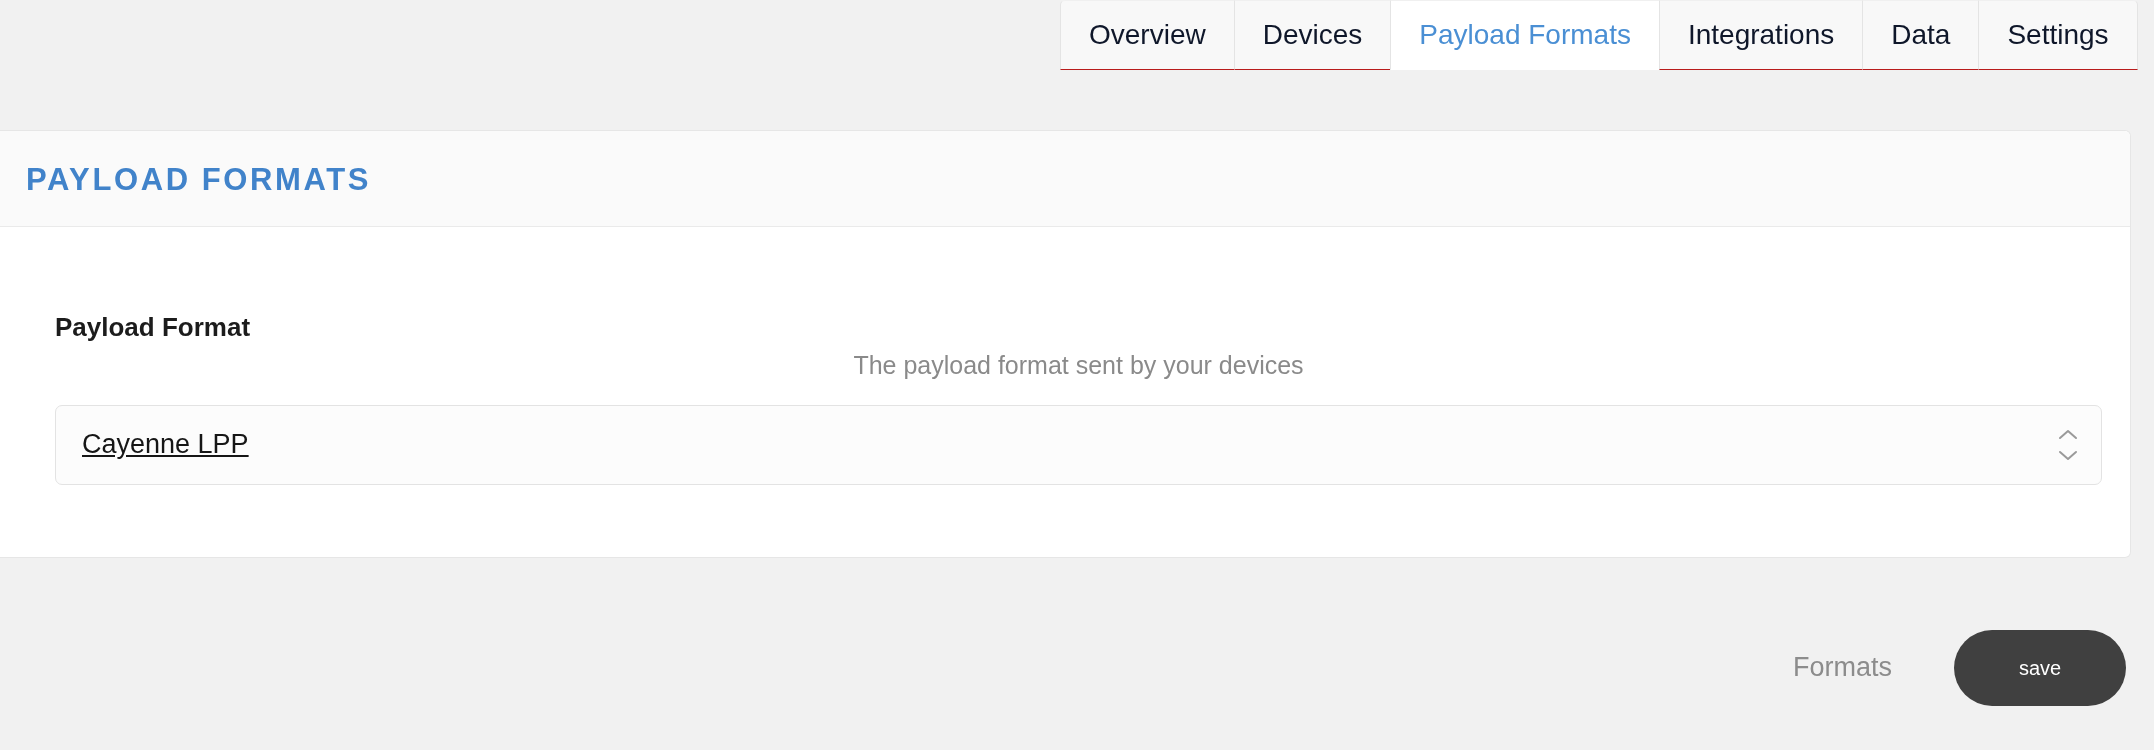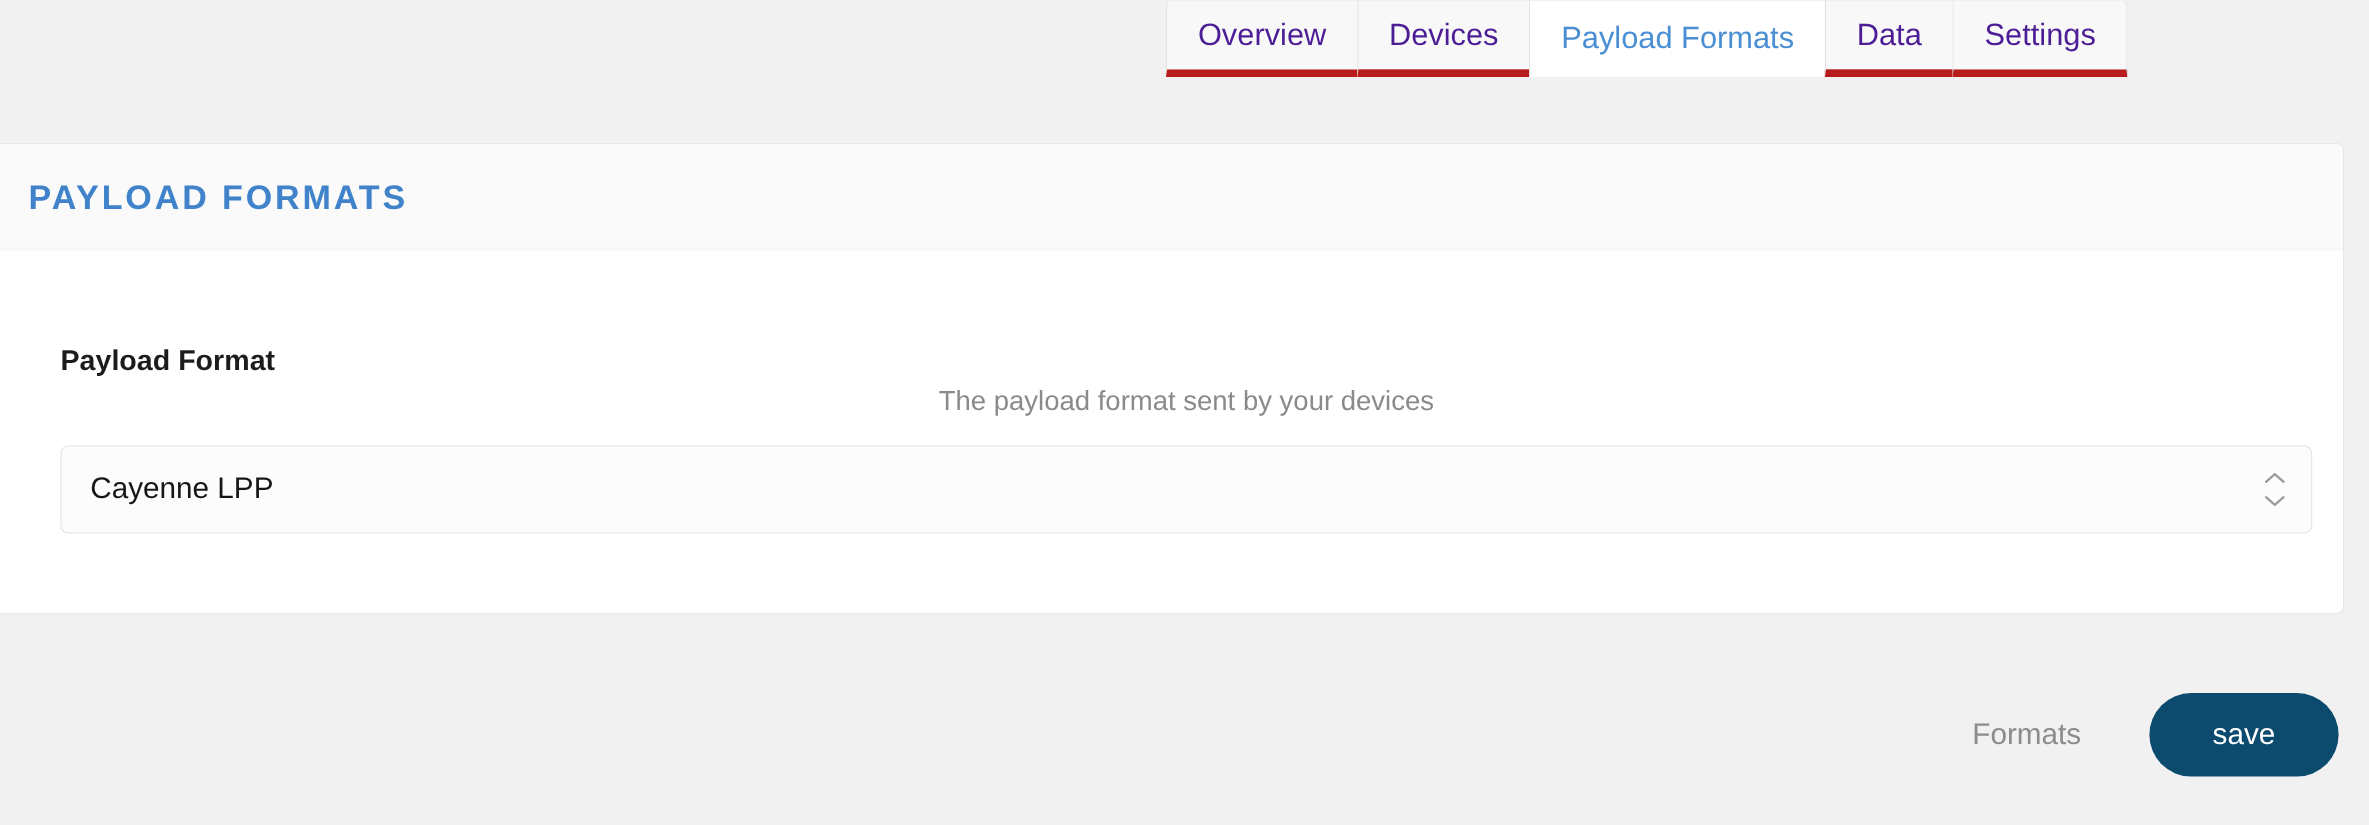--- a/index.html
+++ b/index.html
@@ -25,24 +25,24 @@
     height: 70px;
     display: flex;
     align-items: stretch;
   }
   .tab {
     display: flex;
     align-items: center;
     justify-content: center;
     padding: 0 28px;
     font-size: 28px;
-    color: #4c1d95;
+    color: #0f172a;
     background: #f8f8f8;
     border-left: 1px solid #e4e4e4;
-    border-bottom: 7px solid #b91c1c;
+    border-bottom: 1px solid #b91c1c;
     border-top: 1px solid #f0f0f0;
     box-sizing: border-box;
     cursor: pointer;
     white-space: nowrap;
     line-height: 1;
   }
   .tab:first-child {
     border-top-left-radius: 5px;
   }
   .tab:last-child {
@@ -111,20 +111,21 @@
     display: flex;
     align-items: center;
     cursor: pointer;
     box-sizing: border-box;
   }
   .select-value {
     font-size: 27px;
     color: #161616;
     padding-left: 26px;
     line-height: 1;
+    text-decoration: underline;
   }
   .stepper-icon {
     position: absolute;
     right: 22px;
     top: 50%;
     transform: translateY(-50%);
     width: 22px;
     height: 34px;
     display: flex;
     flex-direction: column;
@@ -150,23 +151,23 @@
     color: #8c8c8c;
     background: none;
     border: none;
     font-family: inherit;
     cursor: pointer;
     padding: 10px 16px;
     margin-right: 46px;
     line-height: 1;
   }
   .save-btn {
-    font-size: 27px;
+    font-size: 20px;
     color: #ffffff;
-    background: #0c4a6e;
+    background: #404040;
     border: none;
     border-radius: 44px;
     font-family: inherit;
     cursor: pointer;
     width: 172px;
     height: 76px;
     line-height: 1;
   }
 </style>
 </head>
@@ -174,20 +175,23 @@
 
 <div class="tabbar">
   <div class="tab">
     <span>Overview</span>
   </div>
   <div class="tab">
     <span>Devices</span>
   </div>
   <div class="tab active">
     <span>Payload Formats</span>
+  </div>
+  <div class="tab">
+    <span>Integrations</span>
   </div>
   <div class="tab">
     <span>Data</span>
   </div>
   <div class="tab">
     <span>Settings</span>
   </div>
 </div>
 
 <div class="panel">

